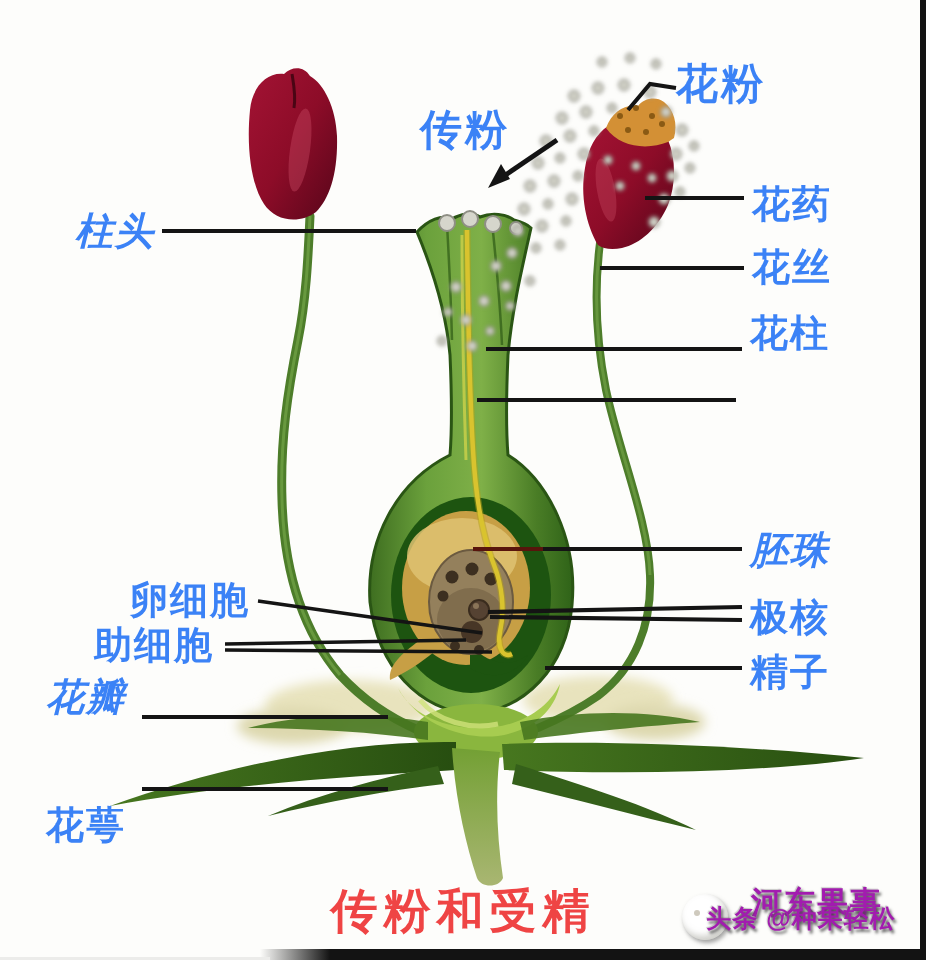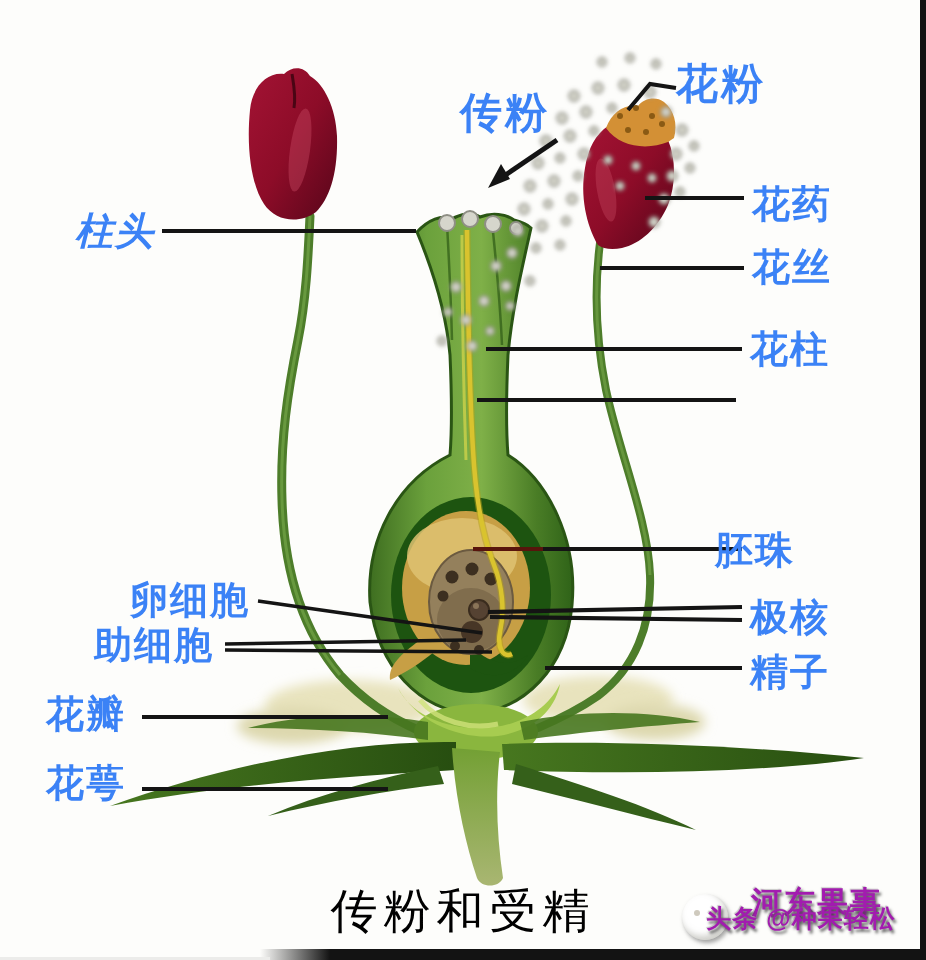--- a/index.html
+++ b/index.html
@@ -9,21 +9,21 @@
     font-family:"Liberation Sans","DejaVu Sans",sans-serif;
   }
   svg{position:absolute;left:0;top:0;}
   .lbl{
     position:absolute;font-weight:700;font-size:38px;color:#3b82f6;
     letter-spacing:2px;line-height:1.12;white-space:nowrap;
   }
   .lbl-big{font-size:42px;letter-spacing:3px;}
   .fig-title{
     position:absolute;left:50%;top:880px;transform:translateX(-50%);
-    font-size:47px;font-weight:400;letter-spacing:6px;color:#000000;white-space:nowrap;
+    font-size:47px;font-weight:700;letter-spacing:6px;color:#ef4444;white-space:nowrap;
   }
   .watermark{
     position:absolute;right:14px;bottom:8px;width:230px;height:70px;
     pointer-events:none;
   }
   .wm-icon{
     position:absolute;left:0;top:12px;width:46px;height:46px;border-radius:50%;
     background:#ffffff;box-shadow:2px 3px 4px rgba(90,90,90,.55), inset -3px -4px 6px rgba(160,160,150,.5);
   }
   .wm-icon::before,.wm-icon::after{
@@ -245,32 +245,32 @@
     </g>
 
     <g>
       <line x1="557" y1="140" x2="504" y2="176" stroke="#141414" stroke-width="5"></line>
       <polygon points="488,188 510,179 501,164" fill="#141414"></polygon>
     </g>
     <polyline points="628,110 650,84 676,88" fill="none" stroke="#141414" stroke-width="4"></polyline>
   </svg>
 
   <div class="lbl lbl-big" style="left:676px;top:60px;">花粉</div>
-  <div class="lbl lbl-big" style="left:420px;top:89px;margin-left:40px;">传粉</div>
+  <div class="lbl lbl-big" style="left:420px;top:106px;">传粉</div>
   <div class="lbl" style="left:75px;top:210px;font-style:italic;">柱头</div>
   <div class="lbl" style="left:752px;top:183px;">花药</div>
   <div class="lbl" style="left:752px;top:246px;">花丝</div>
-  <div class="lbl" style="left:750px;top:328px;">花柱</div>
-  <div class="lbl" style="left:715px;top:529px;">胚珠</div>
+  <div class="lbl" style="left:750px;top:312px;">花柱</div>
+  <div class="lbl" style="left:750px;top:529px;font-style:italic;">胚珠</div>
   <div class="lbl" style="left:750px;top:596px;">极核</div>
   <div class="lbl" style="left:750px;top:651px;">精子</div>
   <div class="lbl" style="left:130px;top:579px;">卵细胞</div>
   <div class="lbl" style="left:94px;top:624px;">助细胞</div>
-  <div class="lbl" style="left:46px;top:693px;">花瓣</div>
-  <div class="lbl" style="left:46px;top:762px;">花萼</div>
+  <div class="lbl" style="left:46px;top:676px;font-style:italic;">花瓣</div>
+  <div class="lbl" style="left:46px;top:804px;">花萼</div>
 
   <div class="fig-title">传粉和受精</div>
 
   <div class="watermark">
     <div class="wm-icon"></div>
     <div class="wm-text">
       <span class="wm-brand">河东果事</span>
       <span class="wm-byline">头条 @种果轻松</span>
     </div>
   </div>

